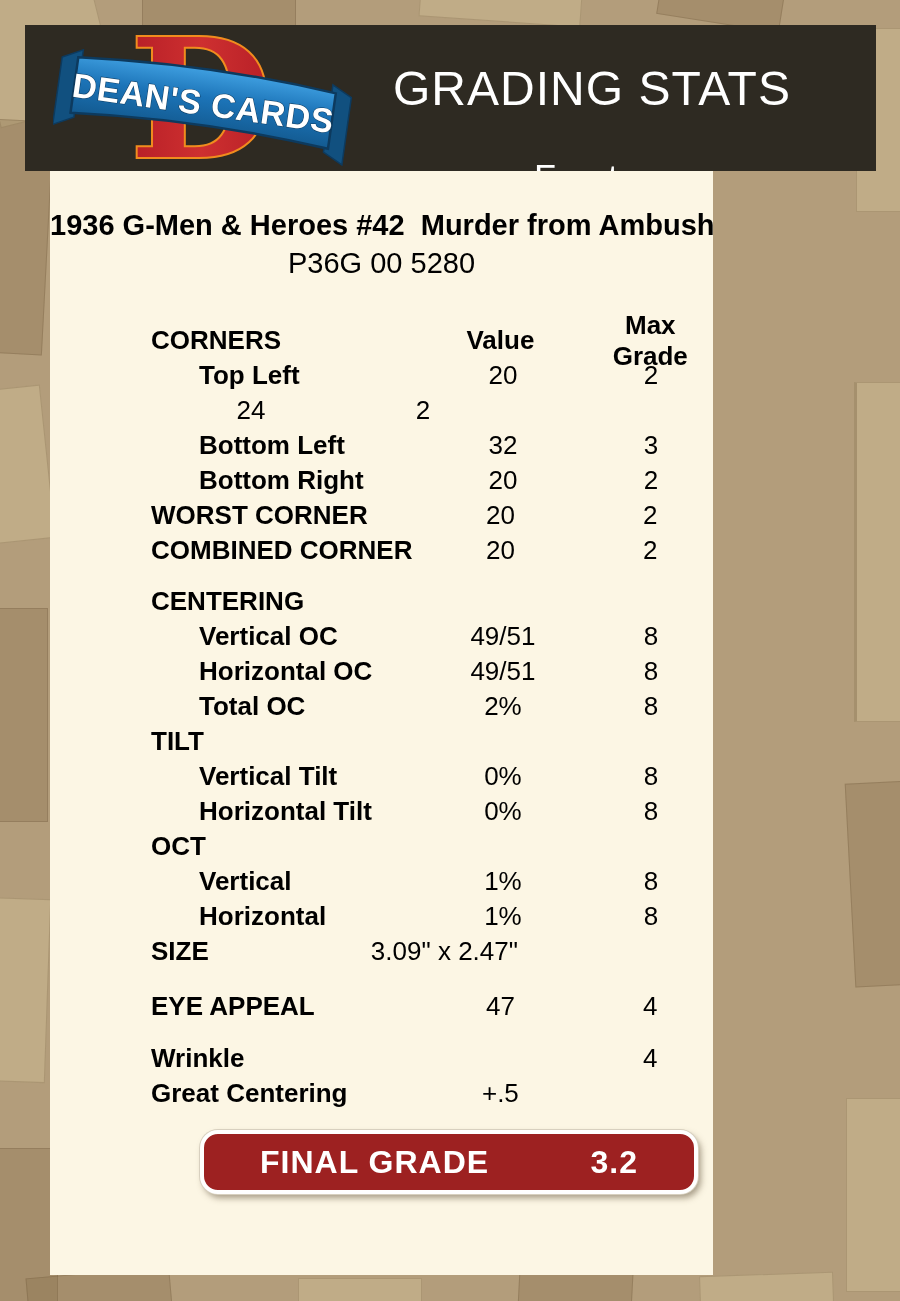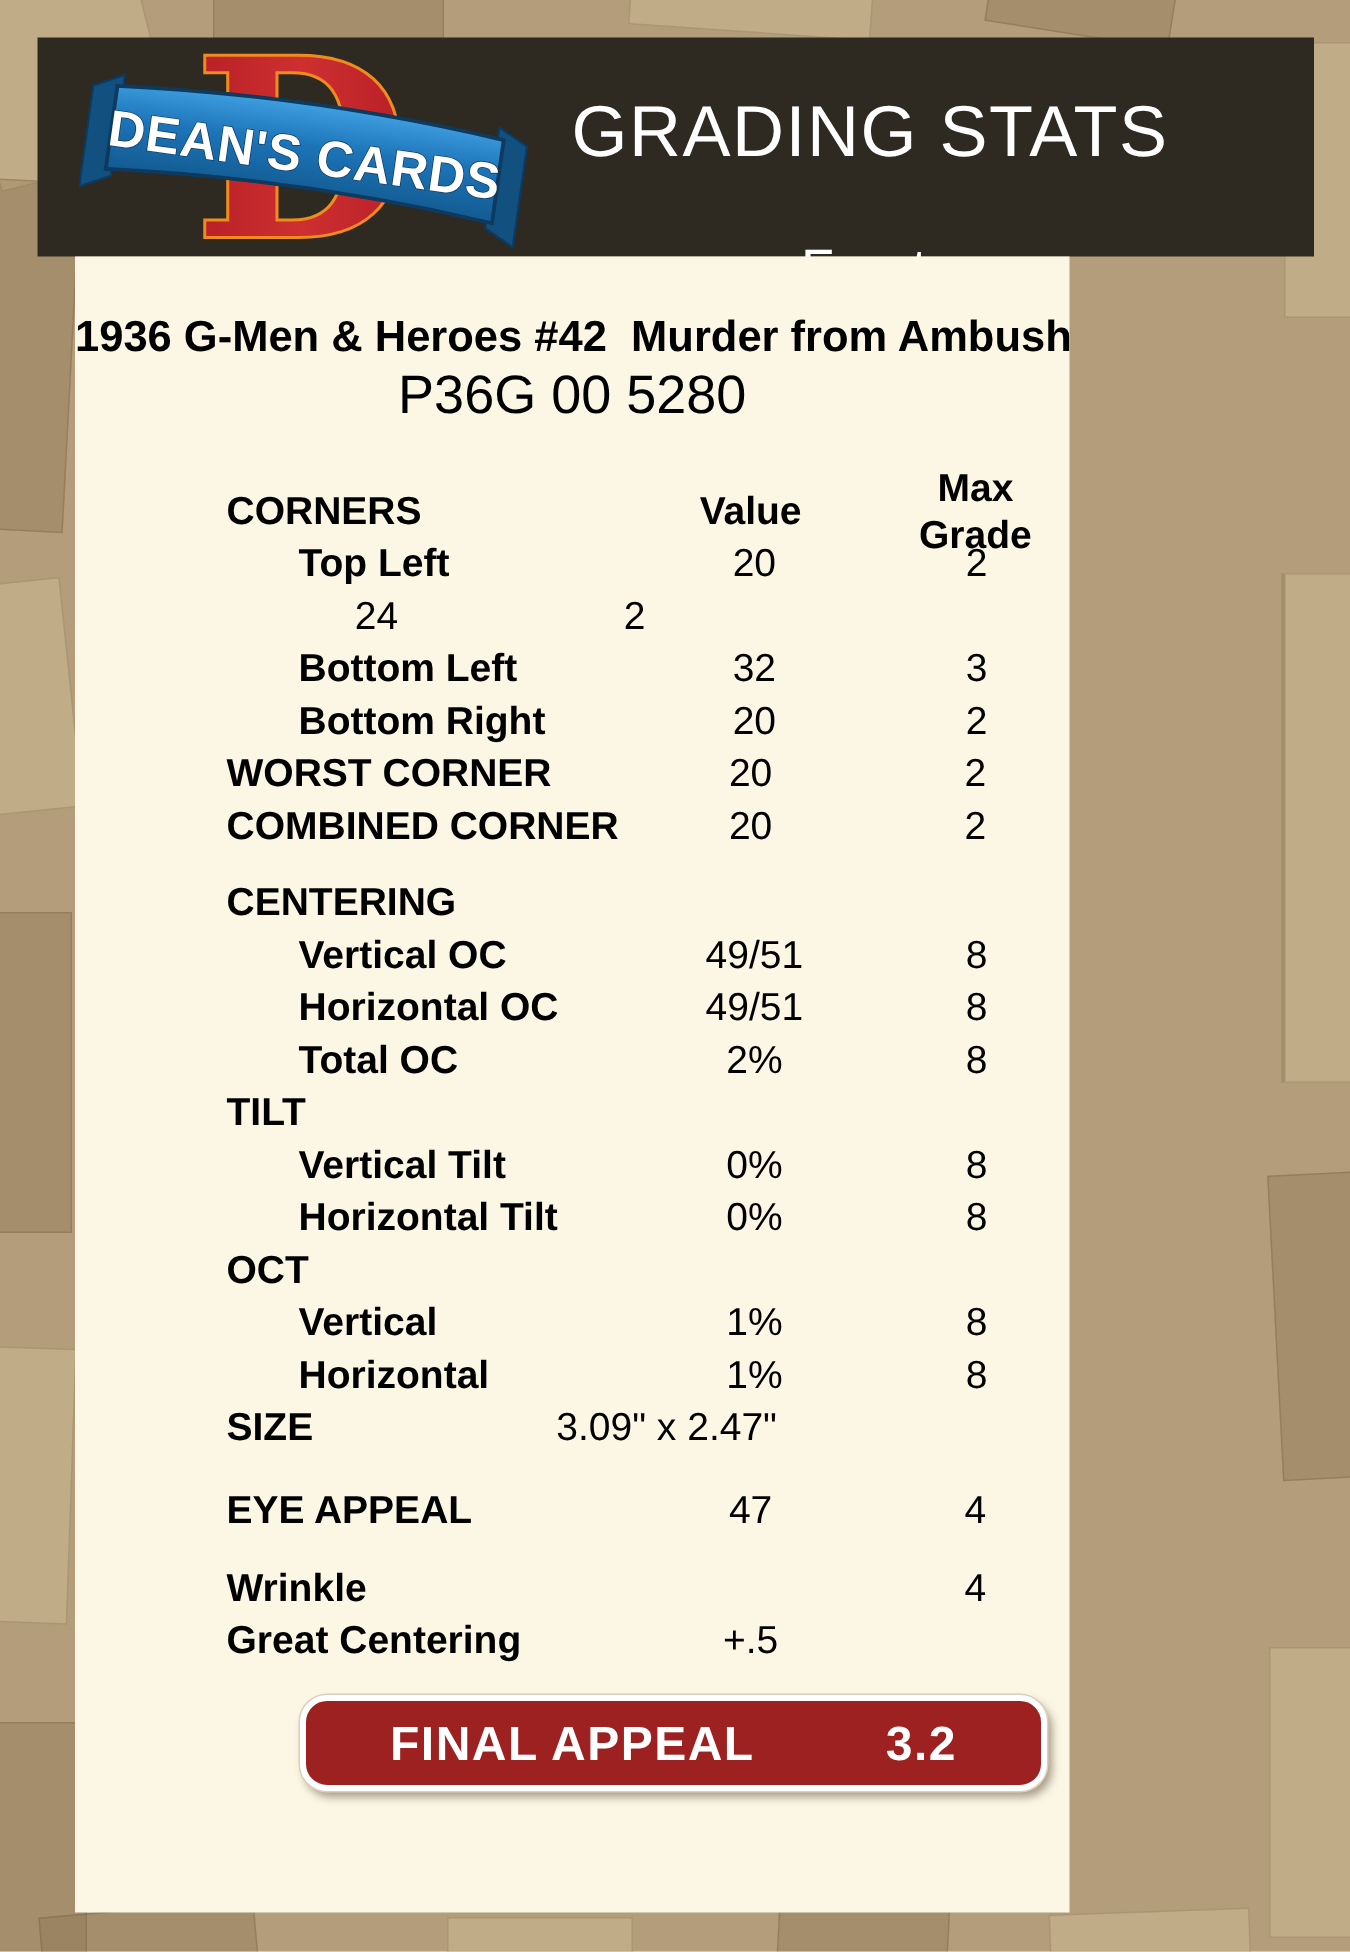--- a/index.html
+++ b/index.html
@@ -31,30 +31,30 @@
   .bgc16{left:518px;top:1268px;width:112px;height:62px;transform:rotate(3deg);}
   .bgc17{left:700px;top:1274px;width:132px;height:56px;transform:rotate(-2deg);}
 
   
   .header-bar{
     position:absolute;left:25px;top:25px;width:851px;height:146px;
     background:#2e2a22;
   }
   .logo{position:absolute;left:28px;top:-2px;}
   .header-titles{position:absolute;left:301px;top:0;width:500px;height:146px;color:#ffffff;text-align:center;}
-  .ht-main{position:absolute;top:41px;left:4px;width:100%;font-size:48px;line-height:46px;letter-spacing:1px;}
+  .ht-main{position:absolute;top:41px;left:16px;width:100%;font-size:48px;line-height:46px;letter-spacing:1px;}
   .ht-sub{position:absolute;top:101px;left:0;width:100%;font-size:36px;line-height:38px;margin-top:34px;}
 
   
   .panel{
     position:absolute;left:50px;top:171px;width:663px;height:1104px;
     background:#fcf6e4;color:#000;
   }
   .card-title{margin:35px 0 0 0;text-align:center;font-size:29px;line-height:38px;font-weight:bold;white-space:pre;}
-  .card-serial{text-align:center;font-size:36px;line-height:38px;white-space:pre;}
+  .card-serial{text-align:center;font-size:29px;line-height:38px;white-space:pre;}
 
   .tbl{margin-top:41px;padding-left:101px;}
   .row{display:flex;align-items:center;height:35px;font-size:26px;}
   .row .lbl{width:301px;font-weight:bold;}
   .row.ind .lbl{padding-left:48px;width:253px;}
   .row .val{width:200px;text-align:center;}
   .row .max{width:144px;text-align:center;}
   .row.bold .lbl{font-weight:bold;}
   .row.r-head .val,.row.r-head .max{font-weight:bold;}
   .row.r-size .val{width:315px;margin-left:-115px;}
@@ -232,16 +232,16 @@
       <span class="max">4</span>
     </div>
     <div class="row bold">
       <span class="lbl">Great Centering</span>
       <span class="val">+.5</span>
       <span class="max"></span>
     </div>
   </div>
 
   <div class="final-grade">
-    <span>FINAL APPEAL</span>
+    <span>FINAL GRADE</span>
     <span>3.2</span>
   </div>
 </div>
 
 </body></html>

